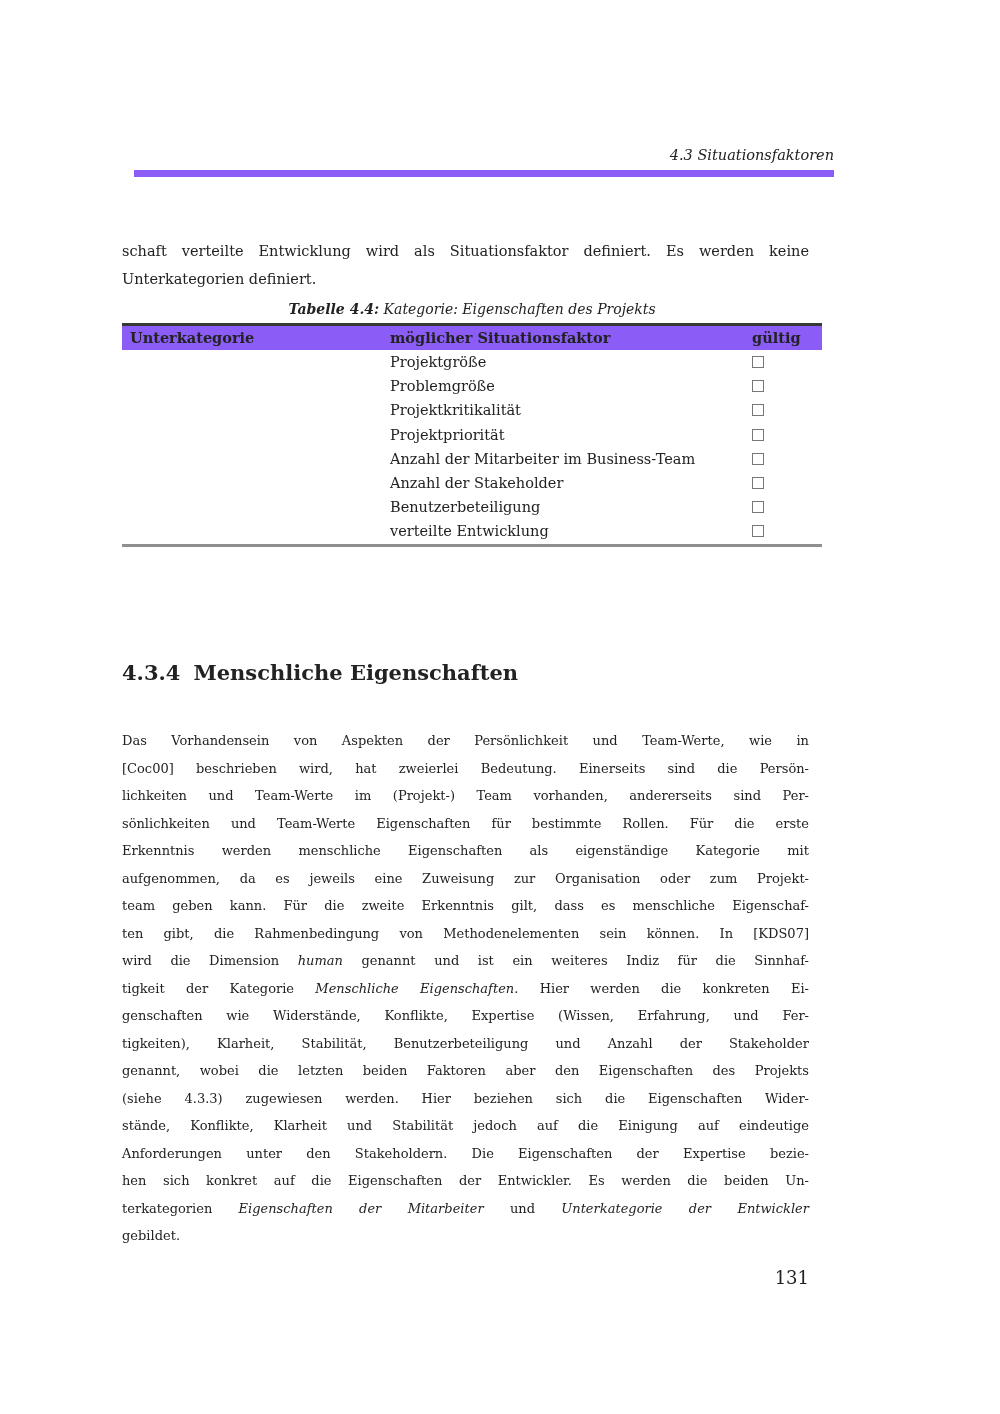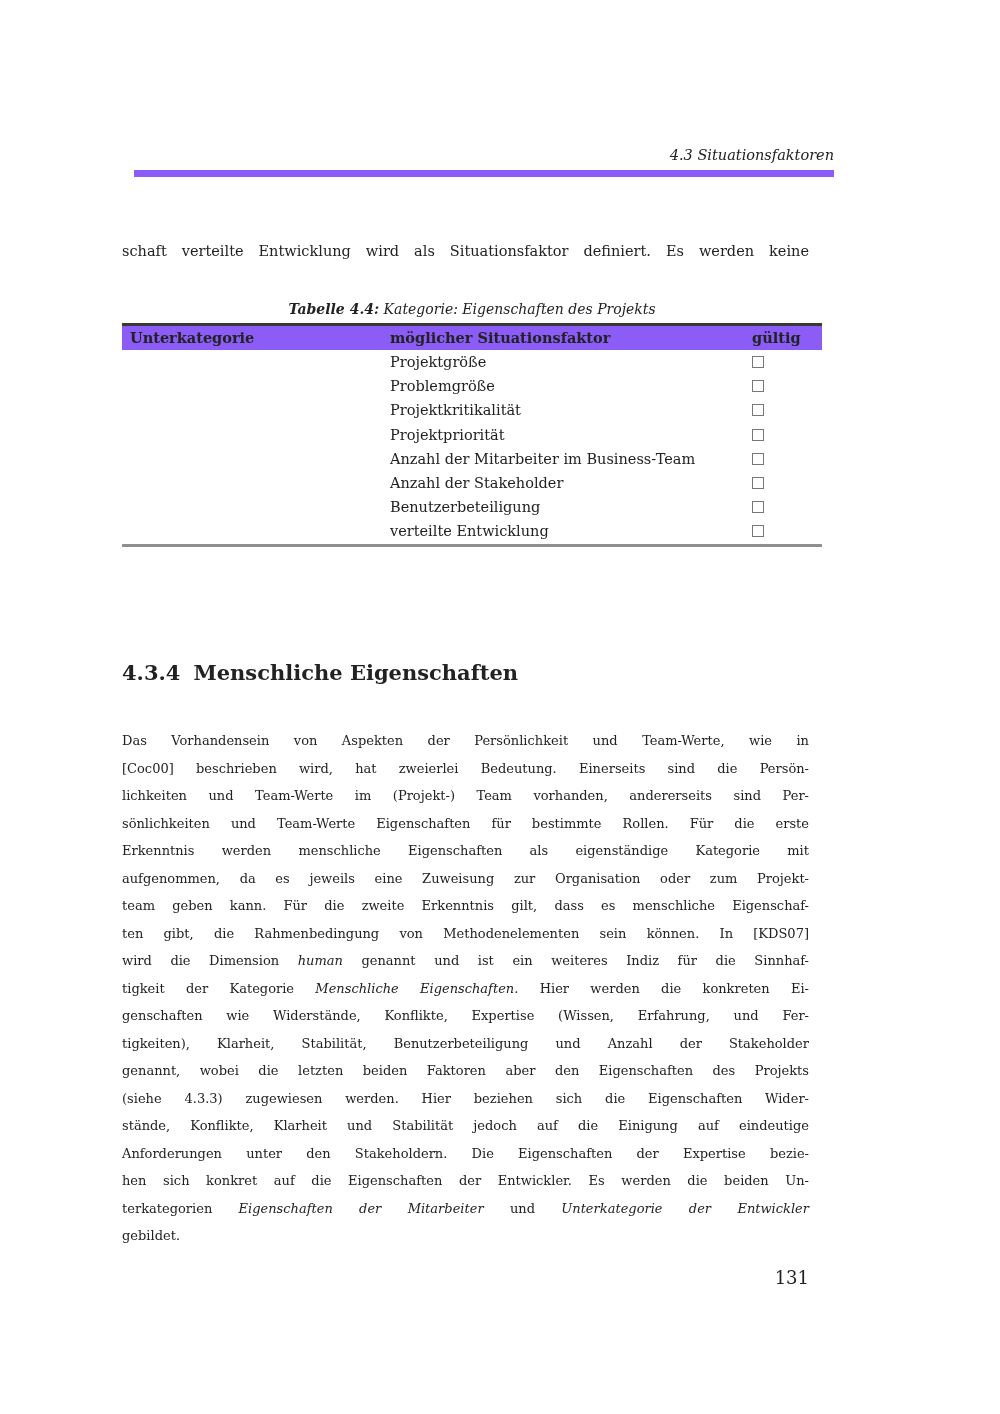--- a/index.html
+++ b/index.html
@@ -70,20 +70,21 @@
 <body>
 
 <div class="page">
 
   <div class="runhead">
     <span>4.3 Situationsfaktoren</span>
   </div>
 
   <div class="intro" id="intro-paragraph">
       <div class="jline">schaft verteilte Entwicklung wird als Situationsfaktor definiert. Es werden keine</div>
+      <div class="jline endline">Unterkategorien definiert.</div>
     </div>
 
   <div class="caption">
     <span class="cap-label">Tabelle 4.4:</span><span> Kategorie: Eigenschaften des Projekts</span>
   </div>
 
   <div class="dtable">
     <div class="rule-top"></div>
     <div class="thead">
       <div class="c1">Unterkategorie</div>

